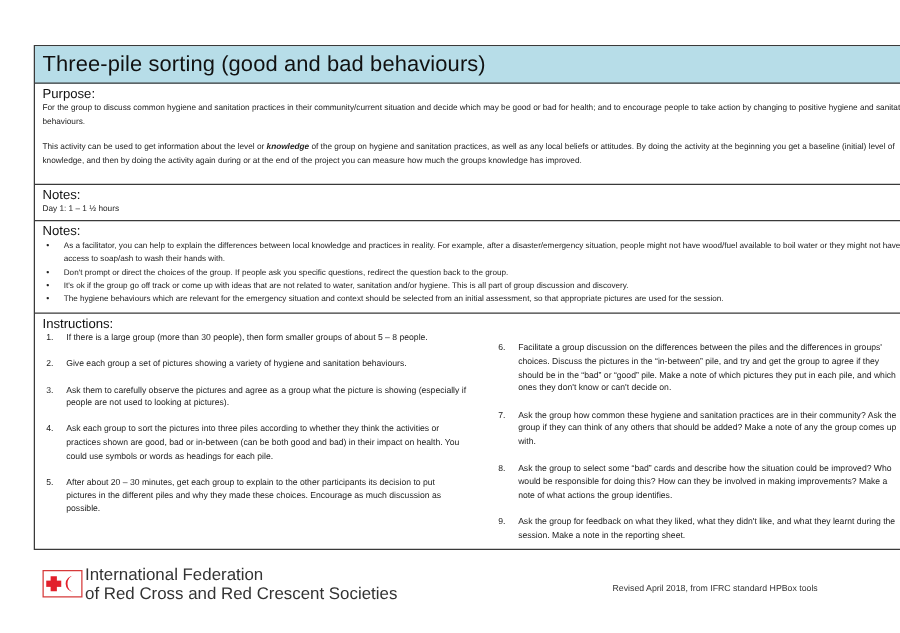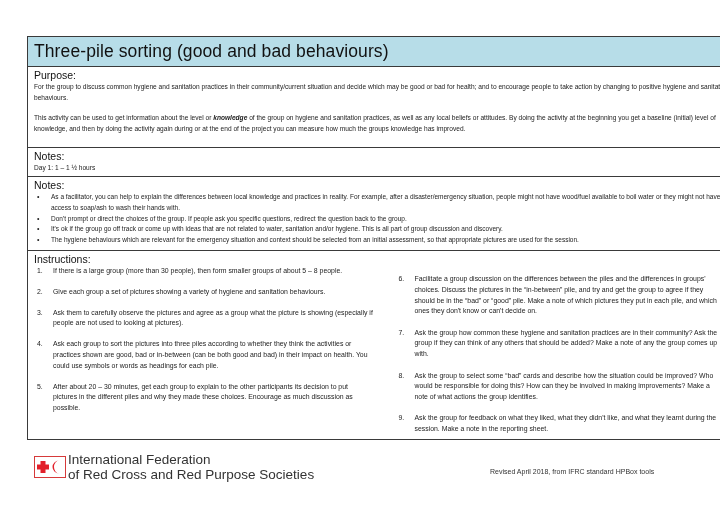--- a/index.html
+++ b/index.html
@@ -125,17 +125,17 @@
 <div class="footer-logo">
   <div class="emblem">
     <svg width="28" height="18" viewBox="0 0 28 18">
       <rect x="1" y="6.5" width="12" height="5" fill="#e2202b"></rect>
       <rect x="4.5" y="3" width="5" height="12" fill="#e2202b"></rect>
       <path d="M23 2.5 A6.5 6.5 0 1 0 23 15.5 A5 6.5 0 1 1 23 2.5 Z" fill="#e2202b"></path>
     </svg>
   </div>
   <div class="org-name">
     <div>International Federation</div>
-    <div>of Red Cross and Red Purpose Societies</div>
+    <div>of Red Cross and Red Crescent Societies</div>
   </div>
 </div>
 
 <div class="revised">Revised April 2018, from IFRC standard HPBox tools</div>
 
 </body></html>

